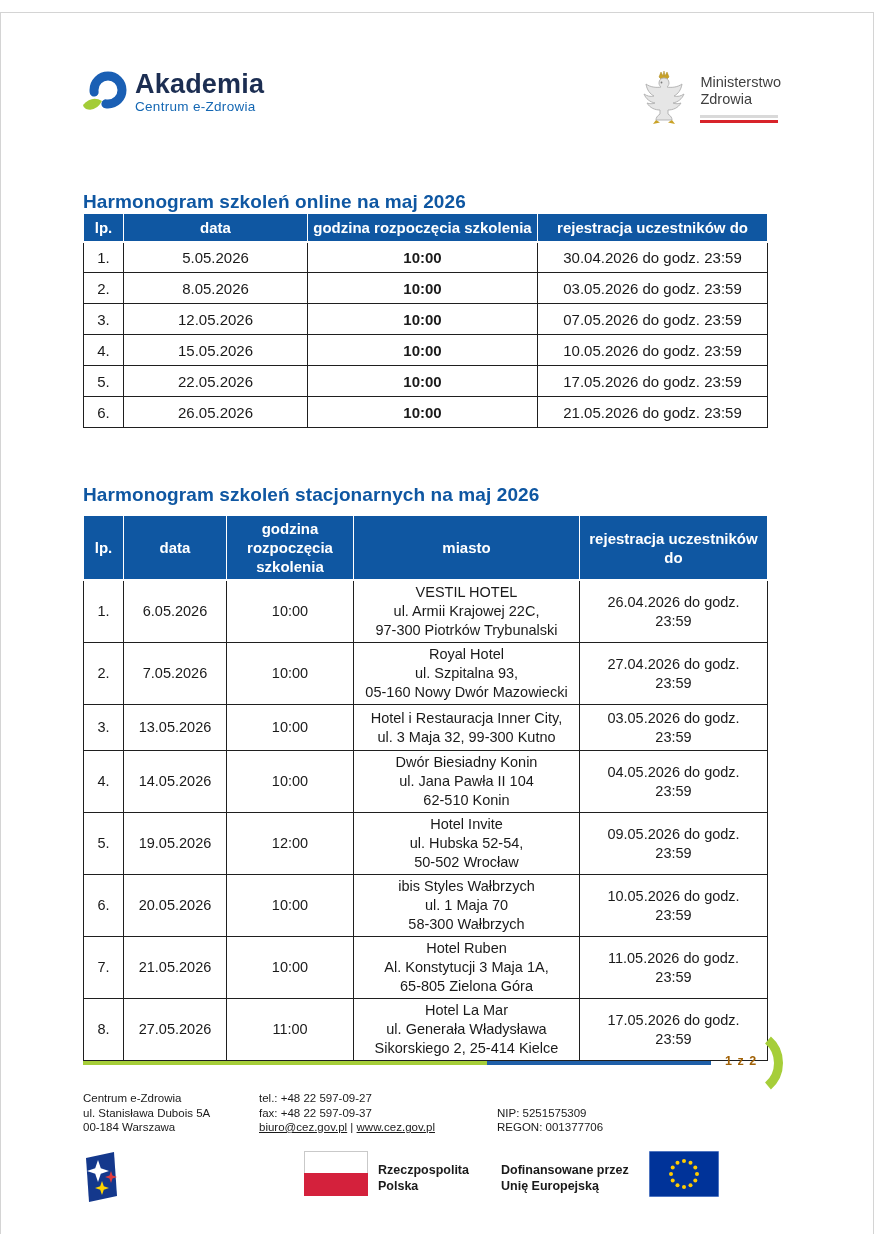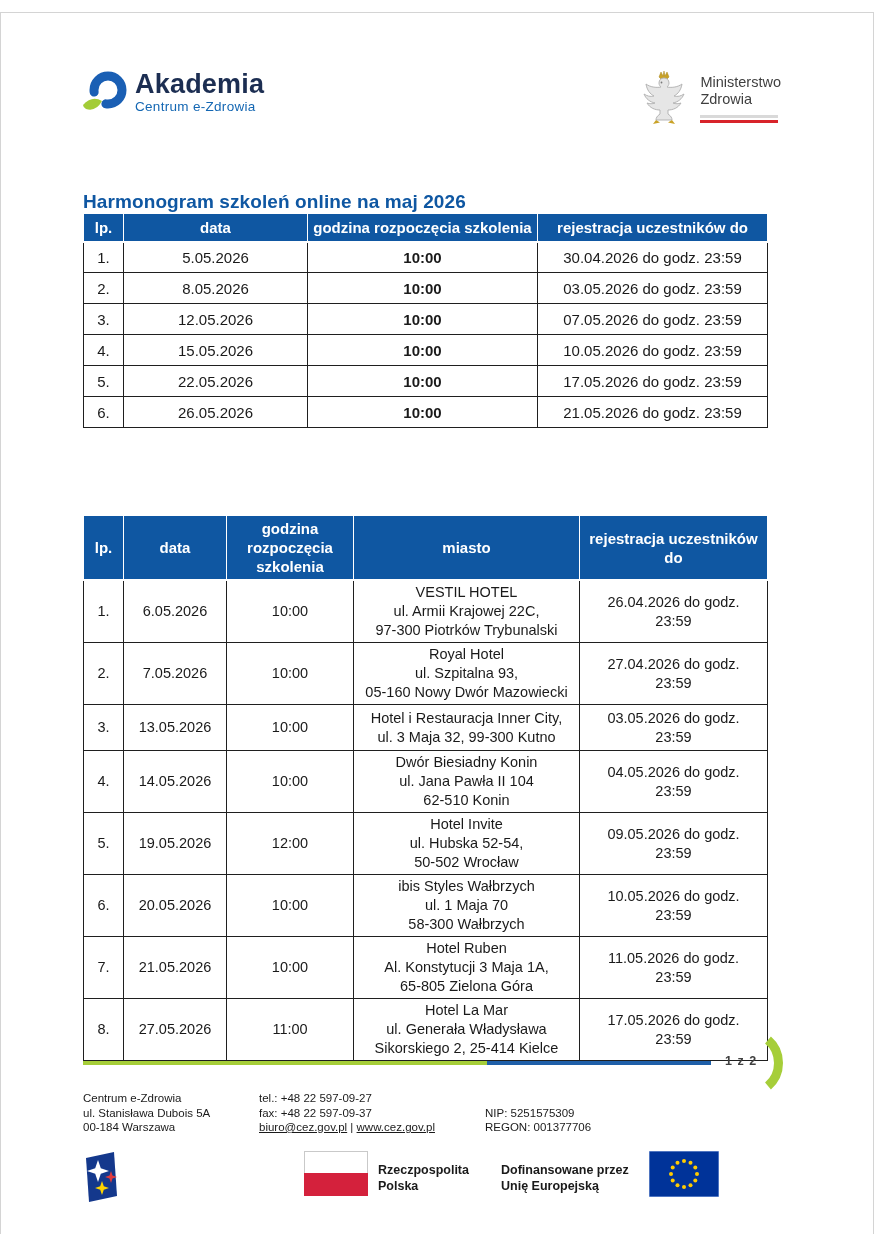--- a/index.html
+++ b/index.html
@@ -46,29 +46,29 @@
   table.t2 td { font-size:14.5px; }
   td.bold, .bold { font-weight:700; }
   .venue-line { line-height:19px; }
   .reg-wrap { display:inline-block; max-width:150px; }
   table.t2 td.tall { height:61px; }
   table.t2 td.short { height:46px; }
 
   
   .rule-green { position:absolute; top:1048px; left:82px; width:404px; height:4px; background:#a6ce39; }
   .rule-blue  { position:absolute; top:1048px; left:486px; width:224px; height:4px; background:#1f5fa8; }
-  .page-num { position:absolute; top:1041px; left:724px; font-size:12.5px; font-weight:700; color:#404040; letter-spacing:1px; }
+  .page-num { position:absolute; top:1041px; left:724px; font-size:12.5px; font-weight:700; color:#a16207; letter-spacing:1px; }
   .paren { position:absolute; top:1022px; left:760px; }
 
   
   .contact { position:absolute; top:1078px; left:82px; font-size:11.5px; line-height:14.5px; color:#1a1a1a; }
   .contact-col { position:absolute; top:0; white-space:nowrap; }
   .contact-col.c1 { left:0; }
   .contact-col.c2 { left:176px; }
-  .contact-col.c3 { left:402px; padding-top:14.5px; }
+  .contact-col.c3 { left:414px; padding-top:14.5px; }
   .contact a { color:#1a1a1a; text-decoration:underline; }
 
   
   .logos { position:absolute; top:1136px; left:82px; width:660px; height:70px; }
   .fe-icon { position:absolute; left:0; top:1px; }
   .fe-text { position:absolute; left:40px; top:13px; font-size:12.5px; font-weight:700; line-height:16px; }
   .pl-flag { position:absolute; left:221px; top:2px; width:64px; height:45px; }
   .pl-flag .white { height:22px; background:#fff; border:1px solid #c9c9c9; border-bottom:none; }
   .pl-flag .red { height:23px; background:#d4213c; }
   .pl-text { position:absolute; left:295px; top:13px; font-size:12.5px; font-weight:700; line-height:16px; }
@@ -166,20 +166,21 @@
       </tr>
       <tr>
         <td>6.</td>
         <td>26.05.2026</td>
         <td class="bold">10:00</td>
         <td>21.05.2026 do godz. 23:59</td>
       </tr>
     </tbody>
   </table>
 
+  <div class="sec-title stationary">Harmonogram szkoleń stacjonarnych na maj 2026</div>
 
   <table class="sched t2">
     <colgroup>
         <col style="width:40px">
         <col style="width:103px">
         <col style="width:127px">
         <col style="width:226px">
         <col style="width:188px">
       </colgroup>
     <thead>

